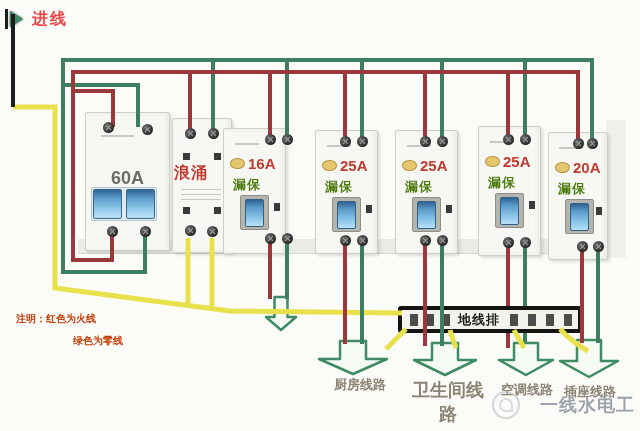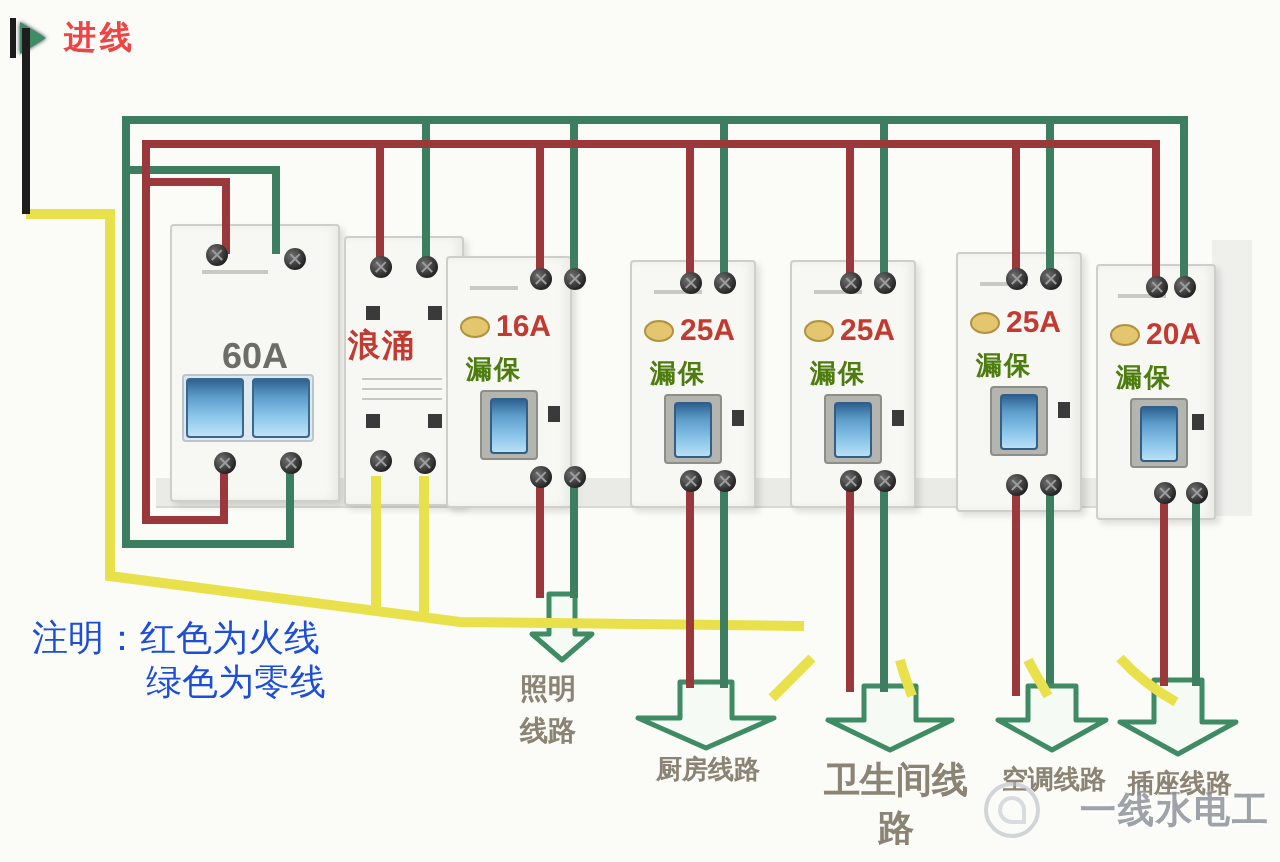--- a/index.html
+++ b/index.html
@@ -67,26 +67,26 @@
      display:flex;align-items:center;}
   #ground-bus .inner{position:absolute;left:4px;top:4px;right:4px;bottom:4px;background:#f3f3ee;
      display:flex;align-items:center;}
   #ground-bus .t{width:8px;height:12px;background:#4c4c4c;margin-left:8px;flex:0 0 auto;}
   #ground-bus .label{flex:0 0 auto;margin-left:8px;font-size:13px;font-weight:bold;color:#1a1a1a;letter-spacing:1px;}
   #ground-bus .t.r{margin-left:10px;}
 
   
   .circuit-label{position:absolute;color:#8b8374;font-weight:bold;text-align:center;}
   #lab-lighting{left:256px;top:334px;width:36px;font-size:14px;line-height:21px;}
-  #lab-kitchen{left:322px;top:376px;width:64px;font-size:13px;}
+  #lab-kitchen{left:322px;top:376px;width:64px;font-size:13px;text-align:right;}
   #lab-bath{left:410px;top:378px;width:76px;font-size:18px;}
   #lab-ac{left:496px;top:381px;width:62px;font-size:13px;}
   #lab-socket{left:558px;top:383px;width:64px;font-size:13px;}
 
-  #legend{left:16px;top:308px;color:#1d4ed8;font-size:18px;font-weight:normal;line-height:22px;}
+  #legend{left:16px;top:308px;color:#c2410c;font-size:10px;font-weight:bold;line-height:22px;}
   #legend .l2{padding-left:57px;}
 
   #watermark{left:492px;top:391px;display:flex;align-items:center;opacity:0.85;}
   #wm-logo{width:24px;height:24px;border:2px solid #b7bcc2;border-radius:50%;position:relative;opacity:0.7;}
   #wm-logo::after{content:"";position:absolute;left:5px;top:5px;width:10px;height:10px;
      border:2px solid #c3c8cd;border-radius:50% 50% 0 50%;}
   #wm-text{margin-left:20px;font-size:18px;font-weight:bold;color:#8e949c;
      text-shadow:0 0 2px #ffffff,1px 1px 0 #ffffff;letter-spacing:1px;}
 </style>
 </head>
@@ -186,20 +186,32 @@
         </div>
       <div class="testdot"></div>
       </div>
     </div>
 
   <svg class="layer" id="wires-back" viewBox="0 0 640 431">
     <path d="M508,244 L508,348" stroke="var(--red)" stroke-width="4" fill="none"></path>
     <path d="M525,244 L525,348" stroke="var(--green)" stroke-width="4" fill="none"></path>
   </svg>
 
+  <div class="abs" id="ground-bus">
+    <div class="inner">
+      <span class="t"></span>
+        <span class="t"></span>
+        <span class="t"></span>
+      <span class="label">地线排</span>
+      <span class="t r"></span>
+        <span class="t r"></span>
+        <span class="t r"></span>
+        <span class="t r"></span>
+    </div>
+  </div>
 
   <svg class="layer" id="wires-front" viewBox="0 0 640 431">
 
     <g stroke="var(--arrow)" stroke-width="2.5" fill="#f6faf5" stroke-linejoin="round">
       <polygon points="274.5,297 287.5,297 287.5,317 296,317 281,330 266,317 274.5,317"></polygon>
       <polygon points="340,341 366,341 366,359 387,359 353,374 319,359 340,359"></polygon>
       <polygon points="432,343 458,343 458,360 476,360 445,375 414,360 432,360"></polygon>
       <polygon points="514,343 538,343 538,360 553,360 526,375 499,360 514,360"></polygon>
       <polygon points="577,340 601,340 601,361 618,361 589,377 560,361 577,361"></polygon>
     </g>
@@ -269,21 +281,20 @@
       <div class="screw" style="left: 502.5px; top: 133.5px;"></div>
       <div class="screw" style="left: 519.5px; top: 133.5px;"></div>
       <div class="screw" style="left: 502.5px; top: 236.5px;"></div>
       <div class="screw" style="left: 519.5px; top: 236.5px;"></div>
       <div class="screw" style="left: 572.5px; top: 137.5px;"></div>
       <div class="screw" style="left: 586.5px; top: 137.5px;"></div>
       <div class="screw" style="left: 576.5px; top: 240.5px;"></div>
       <div class="screw" style="left: 592.5px; top: 240.5px;"></div>
     </div>
 
-  <div class="abs circuit-label" id="lab-lighting">照明线路</div>
   <div class="abs circuit-label" id="lab-kitchen">厨房线路</div>
   <div class="abs circuit-label" id="lab-bath">卫生间线路</div>
   <div class="abs circuit-label" id="lab-ac">空调线路</div>
   <div class="abs circuit-label" id="lab-socket">插座线路</div>
 
   <div class="abs" id="legend">
     <div>注明：红色为火线</div>
     <div class="l2">绿色为零线</div>
   </div>
 

